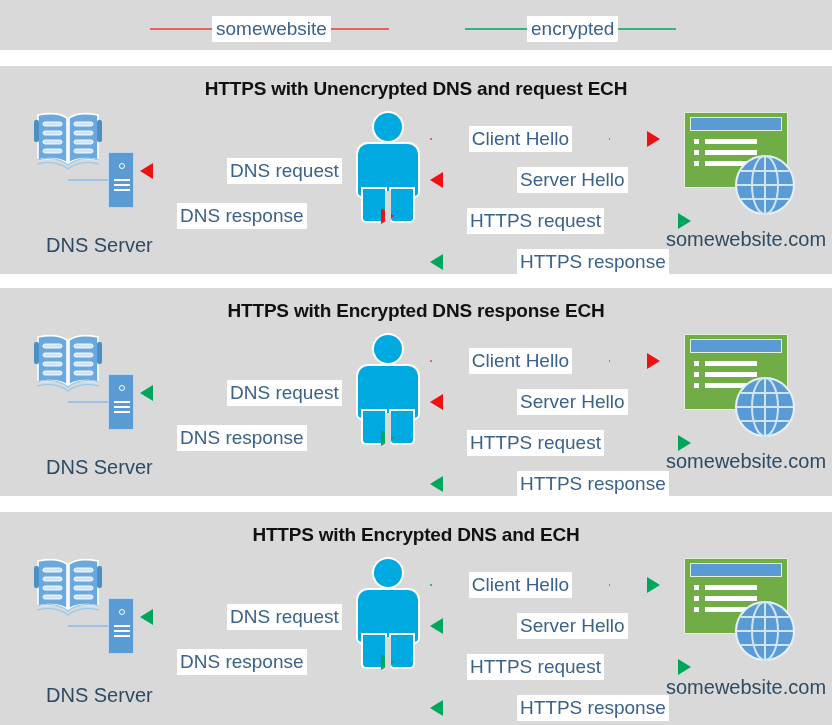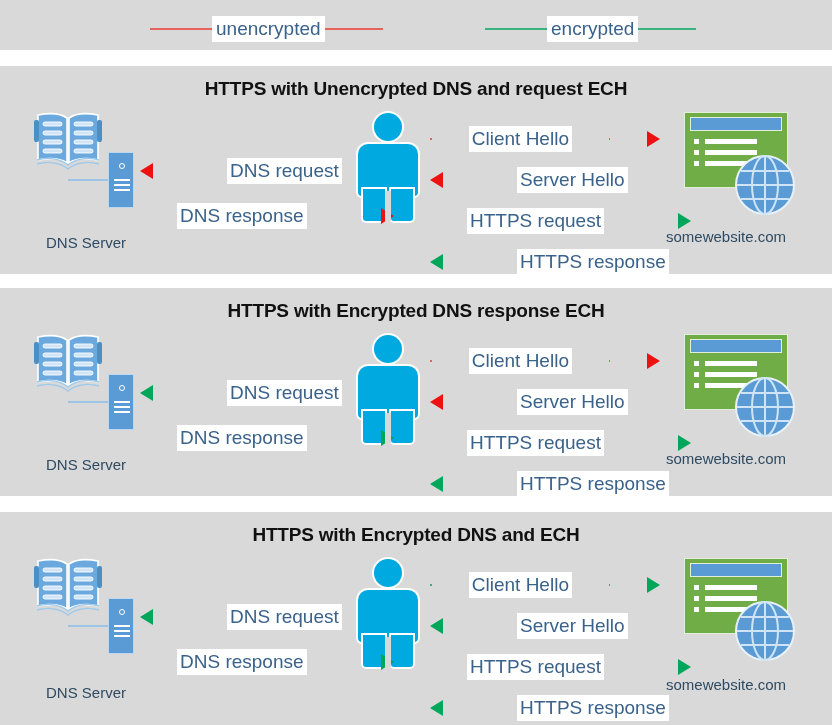--- a/index.html
+++ b/index.html
@@ -13,21 +13,21 @@
   
   .panel{position:absolute;left:0;width:832px;background:#d9d9d9;}
   #legend-panel{top:0;height:50px;}
   #panel-1{top:66px;height:208px;}
   #panel-2{top:288px;height:208px;}
   #panel-3{top:512px;height:213px;}
 
   
   .legend-item{position:absolute;top:14px;height:30px;display:flex;align-items:center;}
   #legend-unencrypted{left:150px;}
-  #legend-encrypted{left:485px;}
+  #legend-encrypted{left:465px;}
   .legend-line{height:2px;width:62px;}
   .legend-line.short{width:58px;}
   .legend-text{
     background:#ffffff;color:#3a628a;font-size:19px;
     padding:1px 4px;line-height:1.25;white-space:nowrap;
   }
 
   
   .panel-title{
     position:absolute;left:0;width:832px;text-align:center;
@@ -46,21 +46,21 @@
   .tower-dot{
     position:absolute;left:50%;top:10px;margin-left:-2px;
     width:4px;height:4px;border:1px solid #ffffff;border-radius:50%;
   }
   .tower-lines{position:absolute;left:5px;top:26px;width:16px;}
   .tower-lines i{display:block;height:2px;background:#ffffff;margin-bottom:3px;}
   .link-line{
     position:absolute;left:44px;top:71px;width:42px;height:2px;background:#9dc3e6;
   }
   .node-label{
-    position:absolute;font-size:15px;color:#2e4a62;white-space:nowrap;
+    position:absolute;font-size:20px;color:#2e4a62;white-space:nowrap;
   }
 
   
   .person{position:absolute;width:72px;height:108px;}
   .person .head{
     position:absolute;left:22px;top:0;width:28px;height:28px;border-radius:50%;
     background:#00a9e0;box-shadow:0 0 0 2px #ffffff;
   }
   .person .torso{
     position:absolute;left:6px;top:31px;width:60px;height:52px;
@@ -110,21 +110,21 @@
   }
 </style>
 </head>
 <body>
 
 <div class="page">
 
   <div class="panel" id="legend-panel">
     <div class="legend-item" id="legend-unencrypted">
       <div class="legend-line" style="background: rgb(232, 98, 92);"></div>
-      <div class="legend-text">unencrypted</div>
+      <div class="legend-text">somewebsite</div>
       <div class="legend-line short" style="background: rgb(232, 98, 92);"></div>
     </div>
     <div class="legend-item" id="legend-encrypted">
       <div class="legend-line" style="background: rgb(54, 179, 126);"></div>
       <div class="legend-text">encrypted</div>
       <div class="legend-line short" style="background: rgb(54, 179, 126);"></div>
     </div>
   </div>
 
   <div class="panel" id="panel-1">

